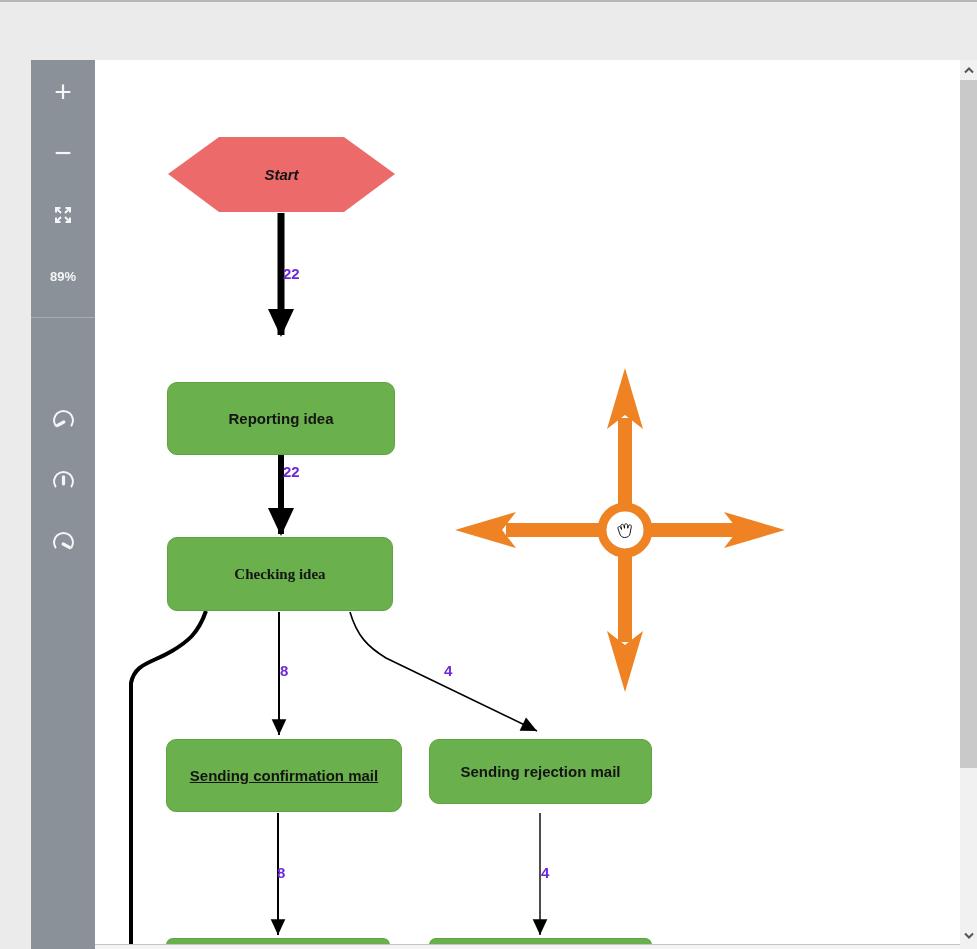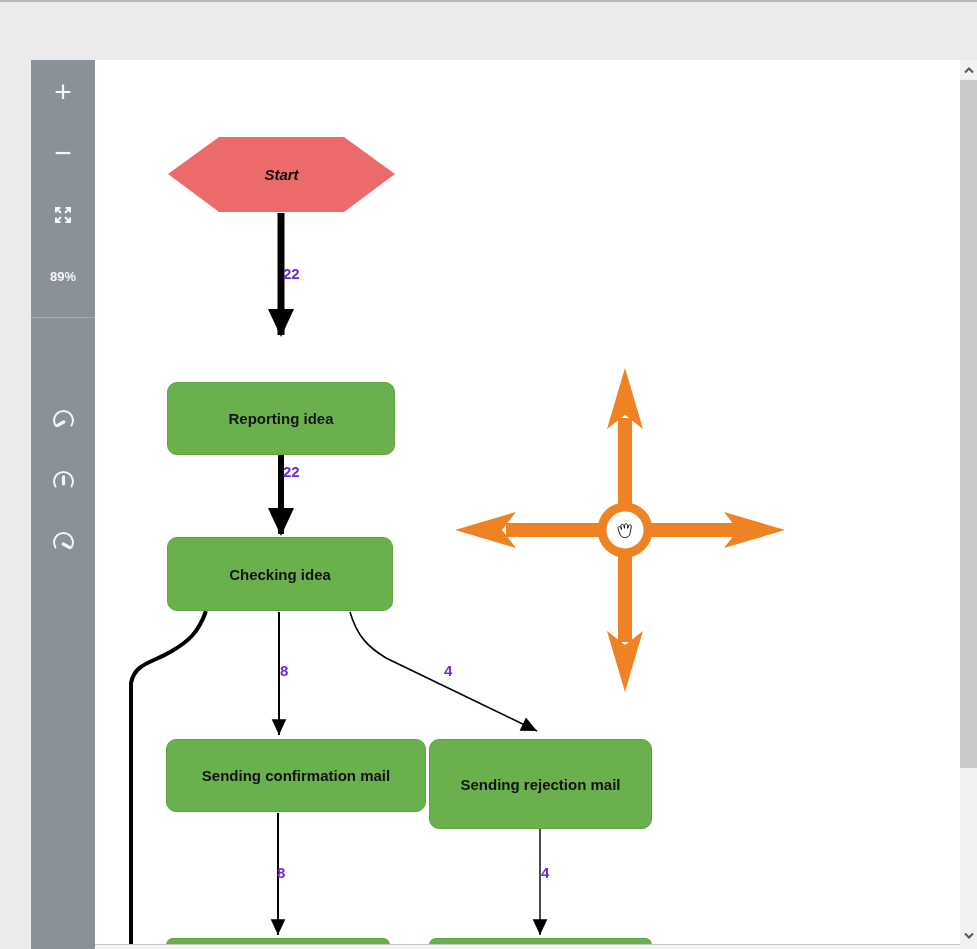--- a/index.html
+++ b/index.html
@@ -73,29 +73,29 @@
     <path d="M619.5,533 l-1.5,-4.5 c-0.6,-1.8 2,-2.8 2.7,-1 l0.8,2 l-0.6,-3.4 c-0.4,-2 2.4,-2.6 2.9,-0.6 l0.7,2.8 l0.1,-3 c0.1,-2 2.9,-2 3,0 l0.1,3 l0.8,-2.4 c0.6,-1.8 3.2,-1.2 2.8,0.8 l-1.2,6.6 c-0.5,3 -2.5,4.2 -5.5,4.2 c-2.5,0 -4.2,-1.3 -5.1,-4.5 z" fill="#ffffff" stroke="#000000" stroke-width="0.9"></path>
   </g>
 </svg>
 
 <div class="start-label" style="left:168px;top:139px;width:227px;height:70px;font-style:italic;">Start</div>
 
 <div class="node" style="left:167px;top:338px;width:228px;height:73px;margin-top:44px;">
   <span>Reporting idea</span>
 </div>
 
-<div class="node" style="left:167px;top:537px;width:226px;height:74px;">
+<div class="node" style="left:167px;top:537px;width:226px;height:74px;font-family:Liberation Serif, serif;">
   <span>Checking idea</span>
 </div>
 
-<div class="node" style="left:166px;top:739px;width:260px;height:73px;">
+<div class="node" style="left:166px;top:739px;width:236px;height:73px;text-decoration:underline;">
   <span>Sending confirmation mail</span>
 </div>
 
-<div class="node" style="left:429px;top:739px;width:223px;height:90px;">
+<div class="node" style="left:429px;top:739px;width:223px;height:65px;">
   <span>Sending rejection mail</span>
 </div>
 
 <div class="node-sliver" style="left:166px;top:938px;width:224px;height:7px;"></div>
 <div class="node-sliver" style="left:429px;top:938px;width:223px;height:7px;"></div>
 
 <div class="edge-label" style="left:283px;top:266px;">22</div>
 <div class="edge-label" style="left:283px;top:464px;">22</div>
 <div class="edge-label" style="left:280px;top:663px;">8</div>
 <div class="edge-label" style="left:444px;top:663px;">4</div>

